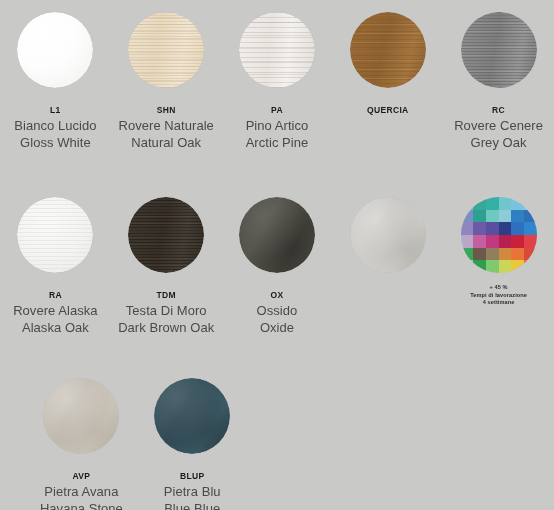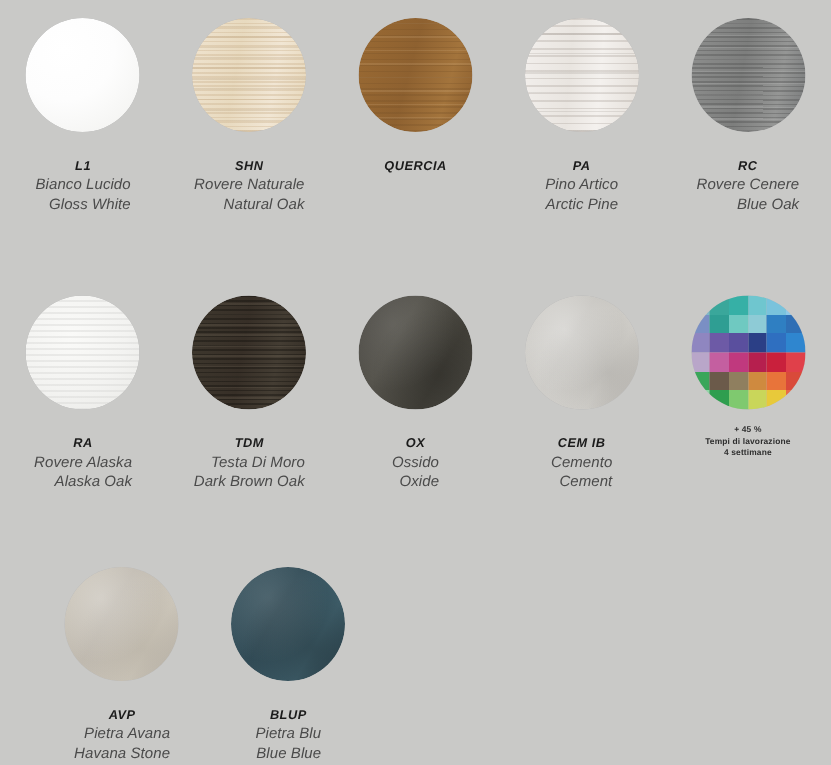--- a/index.html
+++ b/index.html
@@ -49,33 +49,31 @@
   .swatch-disc .grain {
     position: absolute;
     inset: 0;
     border-radius: 50%;
   }
 
   .swatch-labels {
     margin-top: 17px;
     text-align: center;
     line-height: 1.28;
-    font-style: italic;
   }
   .swatch-code {
     font-size: 8.5px;
     font-weight: bold;
     color: #1b1b1b;
     letter-spacing: 0.35px;
   }
   .swatch-it, .swatch-en {
-    font-size: 10px;
+    font-size: 13px;
     color: #4a4a4a;
     letter-spacing: 0.05px;
-    text-align: right;
   }
   .swatch-it { margin-top: 2px; }
   .swatch-en { margin-top: 0px; }
 
   .swatch-note {
     margin-top: 11px;
     text-align: center;
     line-height: 1.35;
   }
   .note-line {
@@ -214,44 +212,44 @@
           <div class="grain tex-natural-oak"></div>
         </div>
         <div class="swatch-labels">
           <div class="swatch-code">SHN</div>
           <div class="swatch-it">Rovere Naturale</div>
           <div class="swatch-en">Natural Oak</div>
         </div>
       </div>
       <div class="swatch-cell">
         <div class="swatch-disc">
-          <div class="grain tex-quercia"></div>
-        </div>
-        <div class="swatch-labels">
-          <div class="swatch-code">QUERCIA</div>
-        </div>
-      </div>
-      <div class="swatch-cell">
-        <div class="swatch-disc">
           <div class="grain tex-arctic-pine"></div>
         </div>
         <div class="swatch-labels">
           <div class="swatch-code">PA</div>
           <div class="swatch-it">Pino Artico</div>
           <div class="swatch-en">Arctic Pine</div>
         </div>
       </div>
       <div class="swatch-cell">
         <div class="swatch-disc">
+          <div class="grain tex-quercia"></div>
+        </div>
+        <div class="swatch-labels">
+          <div class="swatch-code">QUERCIA</div>
+        </div>
+      </div>
+      <div class="swatch-cell">
+        <div class="swatch-disc">
           <div class="grain tex-grey-oak"></div>
         </div>
         <div class="swatch-labels">
           <div class="swatch-code">RC</div>
           <div class="swatch-it">Rovere Cenere</div>
-          <div class="swatch-en">Blue Oak</div>
+          <div class="swatch-en">Grey Oak</div>
         </div>
       </div>
     </div>
   <div class="swatch-row row-1" id="row-1">
       <div class="swatch-cell">
         <div class="swatch-disc">
           <div class="grain tex-alaska-oak"></div>
         </div>
         <div class="swatch-labels">
           <div class="swatch-code">RA</div>
@@ -275,25 +273,20 @@
         </div>
         <div class="swatch-labels">
           <div class="swatch-code">OX</div>
           <div class="swatch-it">Ossido</div>
           <div class="swatch-en">Oxide</div>
         </div>
       </div>
       <div class="swatch-cell">
         <div class="swatch-disc">
           <div class="grain tex-cement"></div>
-        </div>
-        <div class="swatch-labels">
-          <div class="swatch-code">CEM IB</div>
-          <div class="swatch-it">Cemento</div>
-          <div class="swatch-en">Cement</div>
         </div>
       </div>
       <div class="swatch-cell">
         <div class="swatch-disc">
           <div class="ral-grid">
             <div class="ral-cell" style="background: rgb(127, 182, 201);"></div>
             <div class="ral-cell" style="background: rgb(58, 167, 155);"></div>
             <div class="ral-cell" style="background: rgb(54, 176, 166);"></div>
             <div class="ral-cell" style="background: rgb(111, 198, 207);"></div>
             <div class="ral-cell" style="background: rgb(121, 195, 220);"></div>

